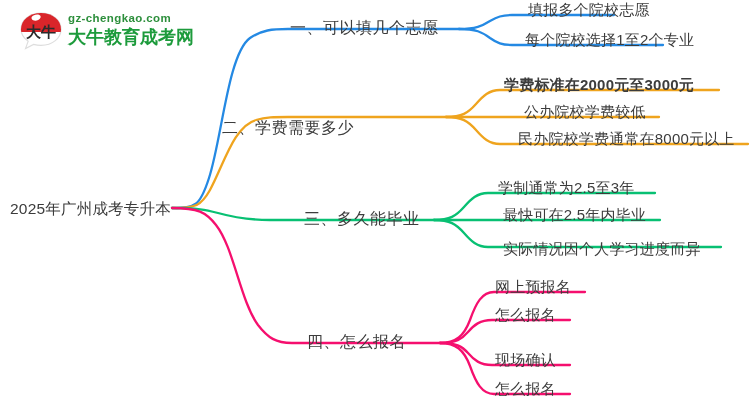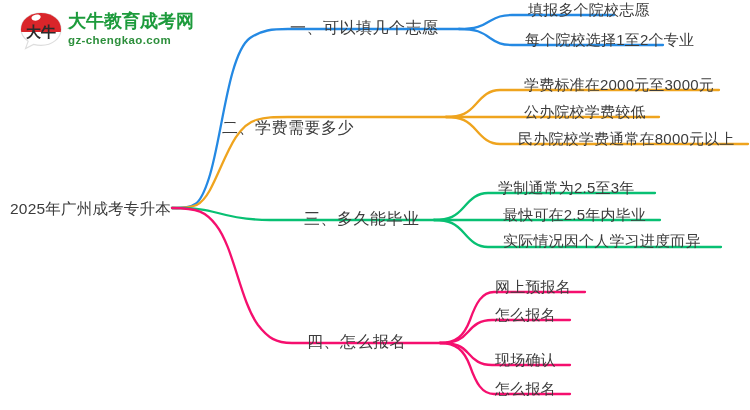--- a/index.html
+++ b/index.html
@@ -91,22 +91,22 @@
 <div id="canvas">
 
   <div id="logo">
     <svg id="logo-mark" viewBox="0 0 46 44">
       <path d="M23 3 C34.5 3 43 10.2 43 19.2 C43 28.2 34.5 35.4 23 35.4 C20.4 35.4 17.9 35.05 15.6 34.4 L7.5 38.6 L10.2 31.3 C6.0 28.3 3 24.1 3 19.2 C3 10.2 11.5 3 23 3 Z" fill="#ffffff" stroke="#dddddd" stroke-width="1.1"></path>
       <path d="M23 3 C34.5 3 43 10.2 43 19.2 C43 20.2 42.9 21.1 42.75 22.0 L3.25 22.0 C3.1 21.1 3 20.2 3 19.2 C3 10.2 11.5 3 23 3 Z" fill="#d9252a"></path>
       <path d="M15.4 5.6 C18.0 4.0 21.0 4.2 22.2 5.6 C23.4 7.0 22.4 9.0 20.2 10.0 C17.6 11.2 14.6 10.6 13.8 9.0 C13.1 7.6 13.7 6.6 15.4 5.6 Z" fill="#ffffff"></path>
       <text x="23" y="26.5" text-anchor="middle" font-family="'Liberation Sans','DejaVu Sans',sans-serif" font-size="15" font-weight="bold" fill="#2b2b2b">大牛</text>
     </svg>
     <div id="logo-text-wrap">
+      <div id="logo-url">gz-chengkao.com</div>
       <div id="logo-title">大牛教育成考网</div>
-      <div id="logo-url">gz-chengkao.com</div>
     </div>
   </div>
 
   <svg id="links" viewBox="0 0 750 410">
     <g fill="none" stroke-width="2.3" stroke-linecap="round">
 
       <path stroke="#2489E3" d="M172,208 C196,208 200,206 209,178 C222,138 228,54 250,38 C262,30 272,29 288,29 L459,29"></path>
       <path stroke="#2489E3" d="M459,29 C476,29 482,26 490,21 C497,17 502,15 512,15 L614,15"></path>
       <path stroke="#2489E3" d="M459,29 C476,29 482,32 490,38 C497,43 502,45 512,45 L663,45"></path>
 
@@ -128,28 +128,28 @@
     </g>
   </svg>
 
   <div class="node" id="root-node">2025年广州成考专升本</div>
 
   <div class="node branch-node" style="left:290px; top:18px;">一、可以填几个志愿</div>
   <div class="node leaf-node" style="left:528px; top:1px;">填报多个院校志愿</div>
   <div class="node leaf-node" style="left:525px; top:31px;">每个院校选择1至2个专业</div>
 
   <div class="node branch-node" style="left:222px; top:106px;margin-top:12px;">二、学费需要多少</div>
-  <div class="node leaf-node" style="left:524px; top:76px;">学费标准在2000元至3000元</div>
+  <div class="node leaf-node" style="left:504px; top:76px;font-weight:bold;">学费标准在2000元至3000元</div>
   <div class="node leaf-node" style="left:524px; top:103px;">公办院校学费较低</div>
   <div class="node leaf-node" style="left:518px; top:130px;">民办院校学费通常在8000元以上</div>
 
   <div class="node branch-node" style="left:304px; top:209px;">三、多久能毕业</div>
   <div class="node leaf-node" style="left:498px; top:179px;">学制通常为2.5至3年</div>
   <div class="node leaf-node" style="left:503px; top:206px;">最快可在2.5年内毕业</div>
-  <div class="node leaf-node" style="left:503px; top:232px;">实际情况因个人学习进度而异</div>
+  <div class="node leaf-node" style="left:503px; top:240px;">实际情况因个人学习进度而异</div>
 
   <div class="node branch-node" style="left:307px; top:332px;">四、怎么报名</div>
   <div class="node leaf-node" style="left:495px; top:278px;">网上预报名</div>
   <div class="node leaf-node" style="left:495px; top:306px;">怎么报名</div>
   <div class="node leaf-node" style="left:495px; top:351px;">现场确认</div>
   <div class="node leaf-node" style="left:495px; top:380px;">怎么报名</div>
 
 </div>
 
 </body></html>

